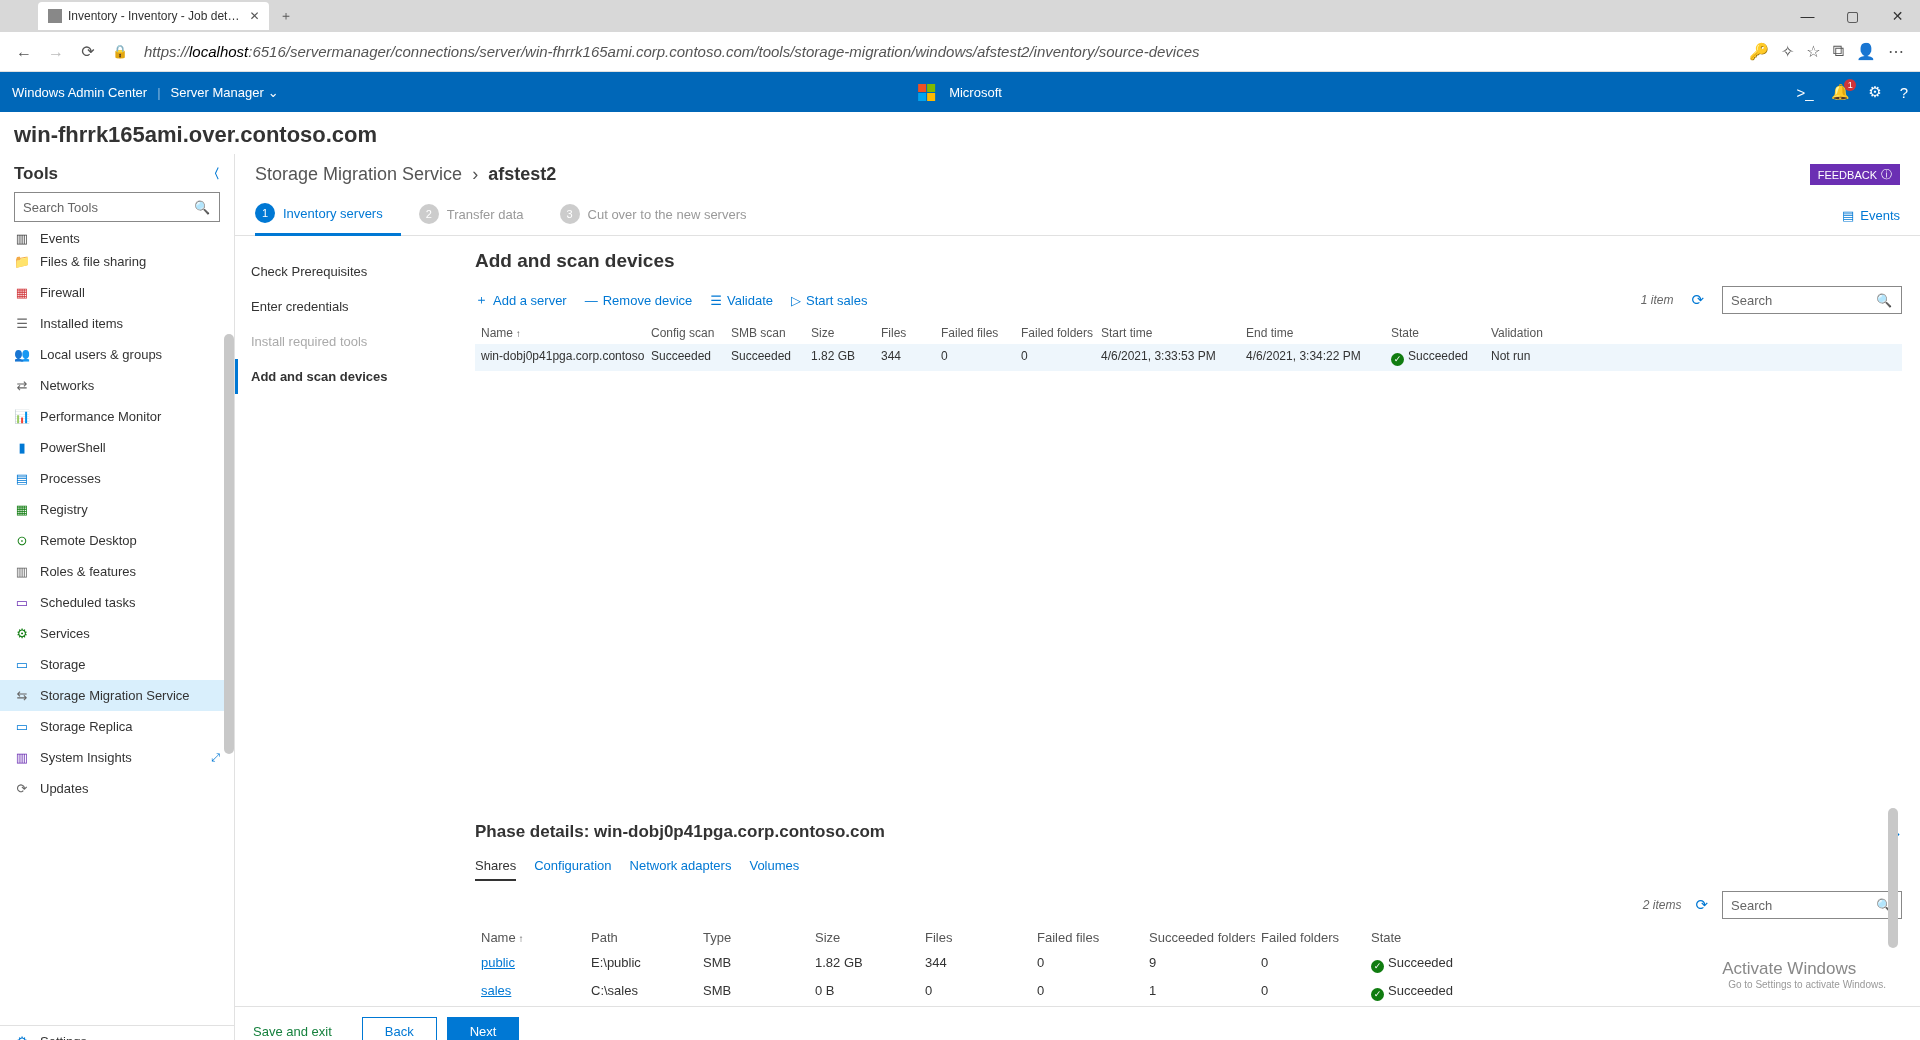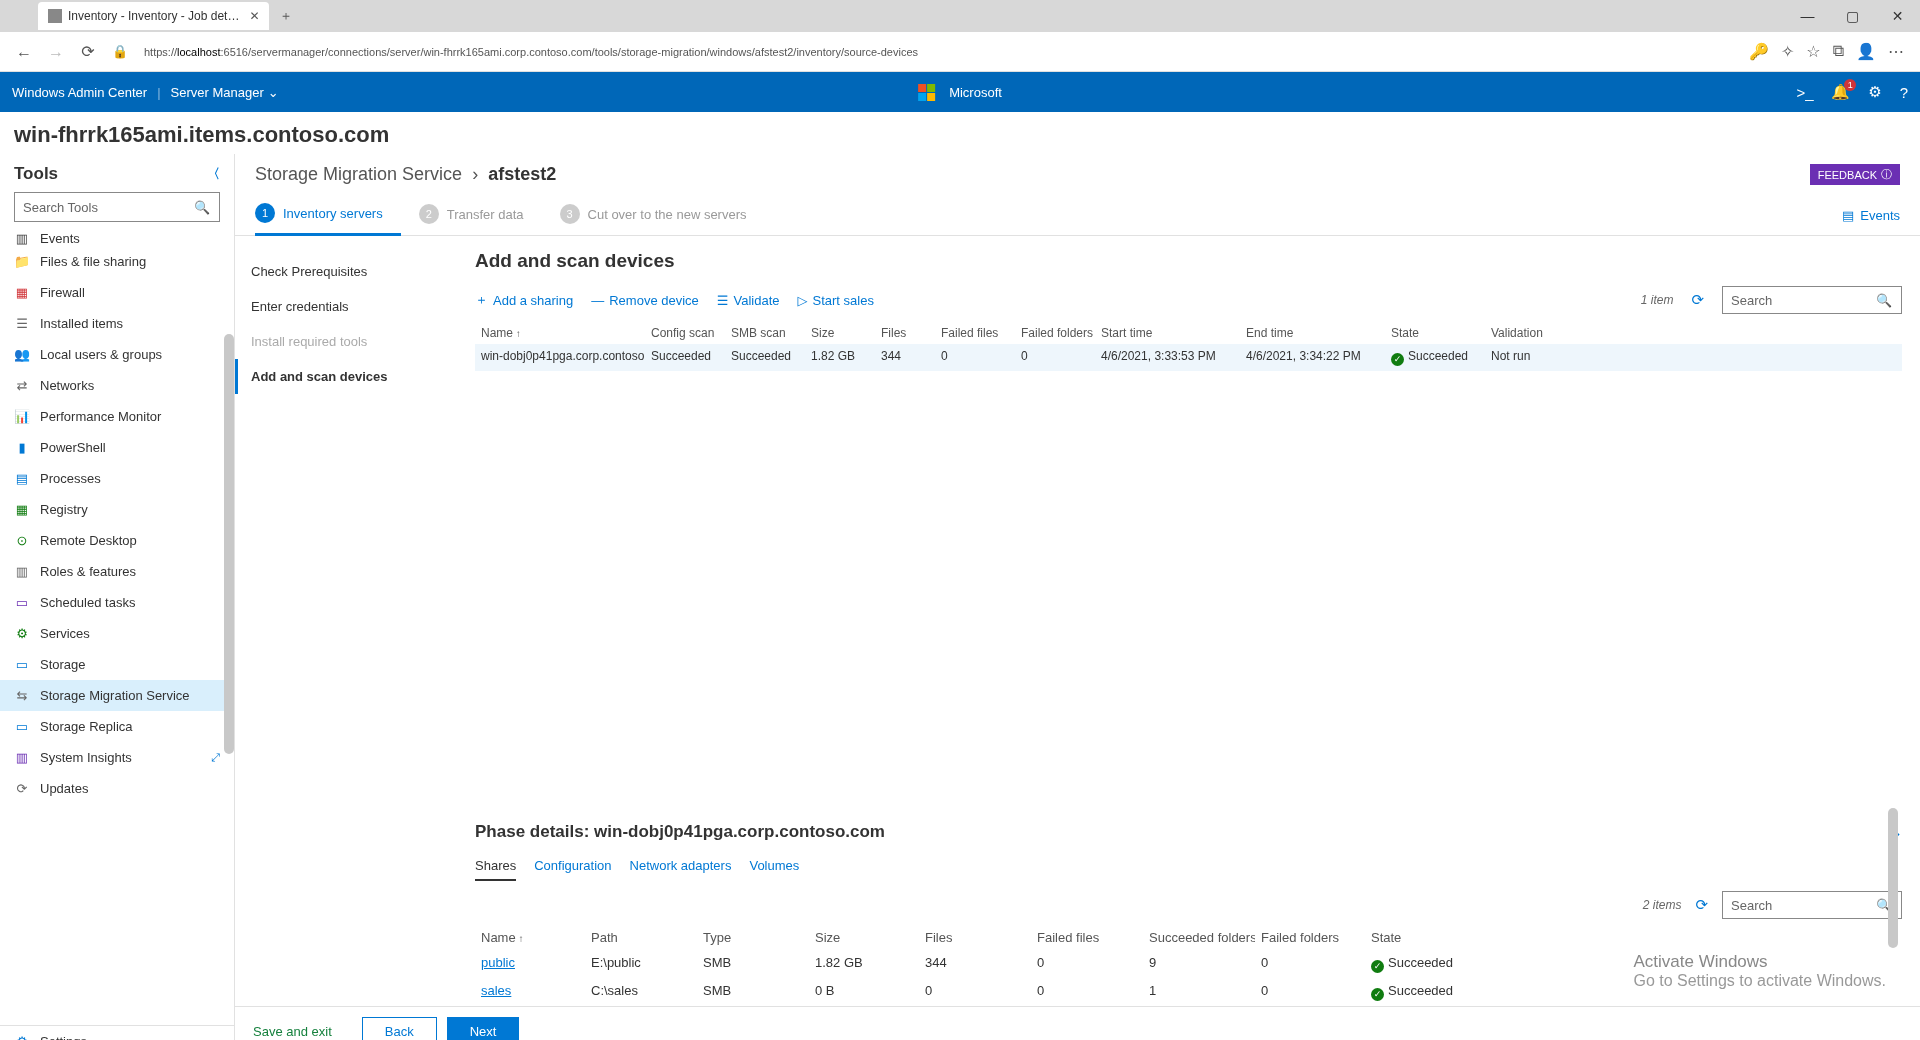--- a/index.html
+++ b/index.html
@@ -10,21 +10,21 @@
 .tab { height: 28px; background: #fff; margin-left: 38px; display: flex; align-items: center; padding: 0 10px; border-radius: 4px 4px 0 0; min-width: 200px; font-size: 12px; }
 .tab .favicon { width: 14px; height: 14px; margin-right: 6px; background: #888; }
 .tab .close { margin-left: auto; padding-left: 10px; color: #555; cursor: pointer; }
 .newtab { padding: 0 10px; color: #555; }
 .win-controls { margin-left: auto; display: flex; }
 .win-controls span { width: 45px; text-align: center; font-size: 14px; }
 
 .addrbar { height: 40px; background: #fff; display: flex; align-items: center; padding: 0 8px; border-bottom: 1px solid #e0e0e0; }
 .navbtn { width: 32px; text-align: center; font-size: 16px; color: #555; }
 .navbtn.disabled { color: #bbb; }
-.url { flex: 1; padding: 0 8px; font-size: 11px; color: #555; }
+.url { flex: 1; padding: 0 8px; font-size: 15px; color: #555; font-style: italic; }
 .url .host { color: #000; }
 .addr-icons { display: flex; gap: 12px; padding-right: 8px; color: #555; }
 .addr-icons span { font-size: 16px; }
 
 
 .wac-header { height: 40px; background: #0067b8; color: #fff; display: flex; align-items: center; padding: 0 12px; }
 .wac-header .left { display: flex; align-items: center; gap: 10px; }
 .wac-header .divider { color: rgba(255,255,255,.5); }
 .wac-header .sm { display: inline-flex; align-items: center; gap: 4px; }
 .mslogo { position: absolute; left: 50%; transform: translateX(-50%); display: flex; align-items: center; gap: 14px; }
@@ -101,21 +101,21 @@
 .tab2 { color: #0078d4; padding: 6px 0; cursor: pointer; font-size: 13px; }
 .tab2.active { color: #333; border-bottom: 2px solid #333; }
 .cmdbar2 { display: flex; align-items: center; justify-content: flex-end; gap: 14px; padding: 6px 0; }
 
 .tbl2 .hdr, .tbl2 .row { display: flex; padding: 5px 0; }
 .tbl2 .hdr { color: #555; }
 .d-name{width:110px}.d-path{width:112px}.d-type{width:112px}.d-size{width:110px}.d-files{width:112px}.d-ff{width:112px}.d-sf{width:112px}.d-ffold{width:110px}.d-state{width:110px}
 .link { color: #0078d4; text-decoration: underline; cursor: pointer; }
 .watermark { position: fixed; right: 34px; bottom: 50px; text-align: left; color: #999; pointer-events: none; }
 .watermark .t { font-size: 17px; color: #888; }
-.watermark .s { font-size: 16px; }
+.watermark .s { font-size: 10px; margin-left: 6px; }
 .scrub2 { position: absolute; right: 4px; top: 0; width: 10px; height: 100%; }
 .scrub2 .th { width: 10px; height: 140px; background: #c8c8c8; border-radius: 5px; }
 .phase-wrap { position: relative; }
 
 .footer { height: 50px; border-top: 1px solid #e1e1e1; display: flex; align-items: center; padding: 0 18px; gap: 10px; }
 .btn { height: 30px; padding: 0 22px; font-size: 13px; cursor: pointer; }
 .btn.outline { background: #fff; border: 1px solid #0078d4; color: #0078d4; }
 .btn.primary { background: #0078d4; border: 1px solid #0078d4; color: #fff; }
 .save-exit { color: #15803d; margin-right: 20px; }
 </style>
@@ -173,21 +173,21 @@
     <span>Microsoft</span>
   </div>
   <div class="right">
     <span>&gt;_</span>
     <span class="notif">🔔<span class="badge">1</span></span>
     <span>⚙</span>
     <span>?</span>
   </div>
 </div>
 
-<div class="host-name">win-fhrrk165ami.items.contoso.com</div>
+<div class="host-name">win-fhrrk165ami.over.contoso.com</div>
 
 <div class="body">
 
   <div class="tools">
     <div class="tools-head">
       <span>Tools</span>
       <span class="chev">〈</span>
     </div>
     <div class="tools-search">
       <span>Search Tools</span>
@@ -319,21 +319,21 @@
         <div class="substep disabled">Install required tools</div>
         <div class="substep active">Add and scan devices</div>
       </div>
 
       <div class="panel">
         <h2>Add and scan devices</h2>
 
         <div class="cmdbar">
           <span class="cmd">
               <span>＋</span>
-              <span>Add a sharing</span>
+              <span>Add a server</span>
             </span>
           <span class="cmd">
               <span>—</span>
               <span>Remove device</span>
             </span>
           <span class="cmd">
               <span>☰</span>
               <span>Validate</span>
             </span>
           <span class="cmd">

